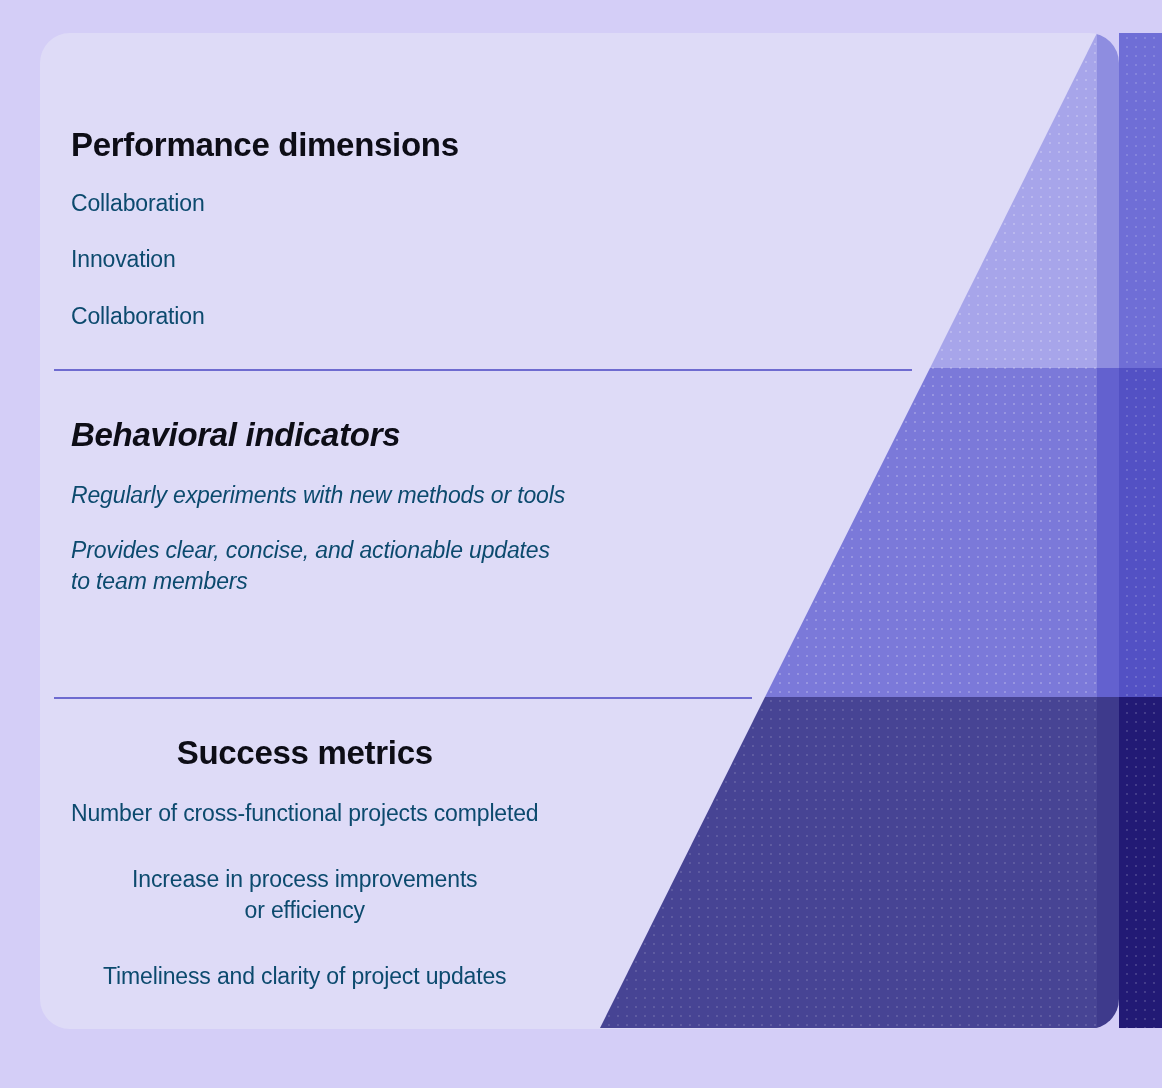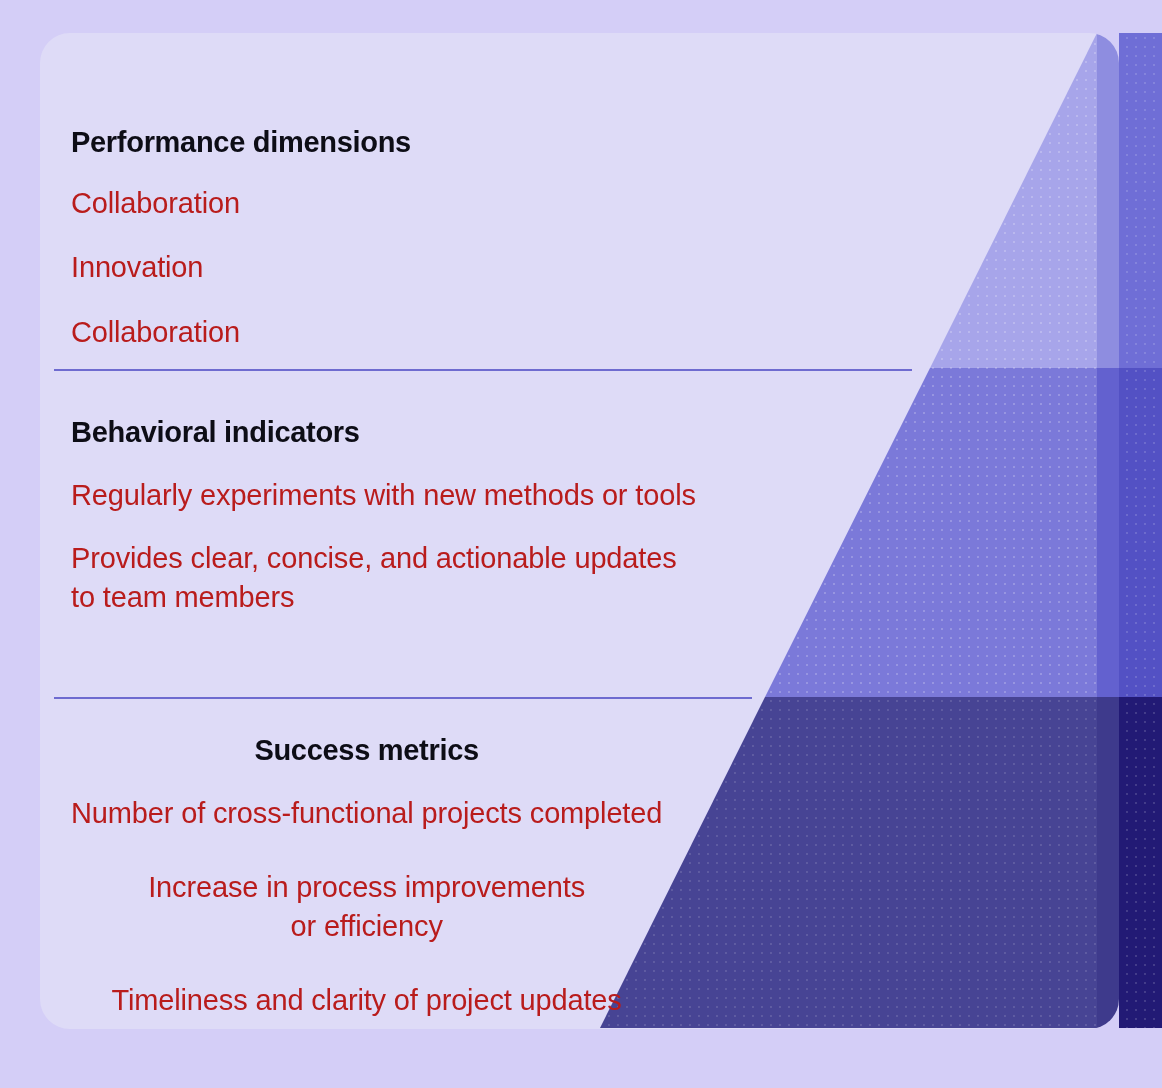--- a/index.html
+++ b/index.html
@@ -53,43 +53,43 @@
     top: 0;
     width: 1079px;
     height: 996px;
   }
 
   .section {
     position: absolute;
     left: 31px;
   }
   .section-title {
-    font-size: 29px;
+    font-size: 33px;
     font-weight: bold;
     color: #0d0d16;
     letter-spacing: -0.3px;
     margin: 0 0 0 0;
     line-height: 1;
   }
   .item {
-    font-size: 29px;
-    color: #b91c1c;
+    font-size: 23px;
+    color: #0c4a6e;
     line-height: 1.32;
     letter-spacing: -0.15px;
     white-space: pre-line;
   }
 
   
   #section-dimensions { top: 95px; }
   #section-dimensions .section-title { margin-bottom: 27px; }
   #section-dimensions .item { margin-bottom: 26px; }
   #section-dimensions .item:last-child { margin-bottom: 0; }
 
   
-  #section-behaviors { top: 385px; }
+  #section-behaviors { top: 385px; font-style: italic; }
   #section-behaviors .section-title { margin-bottom: 29px; }
   #section-behaviors .item { margin-bottom: 25px; }
   #section-behaviors .item:last-child { margin-bottom: 0; }
 
   
   #section-metrics { top: 703px; text-align: center; }
   #section-metrics .section-title { margin-bottom: 29px; }
   #section-metrics .item { margin-bottom: 36px; }
   #section-metrics .item:last-child { margin-bottom: 0; }
 

